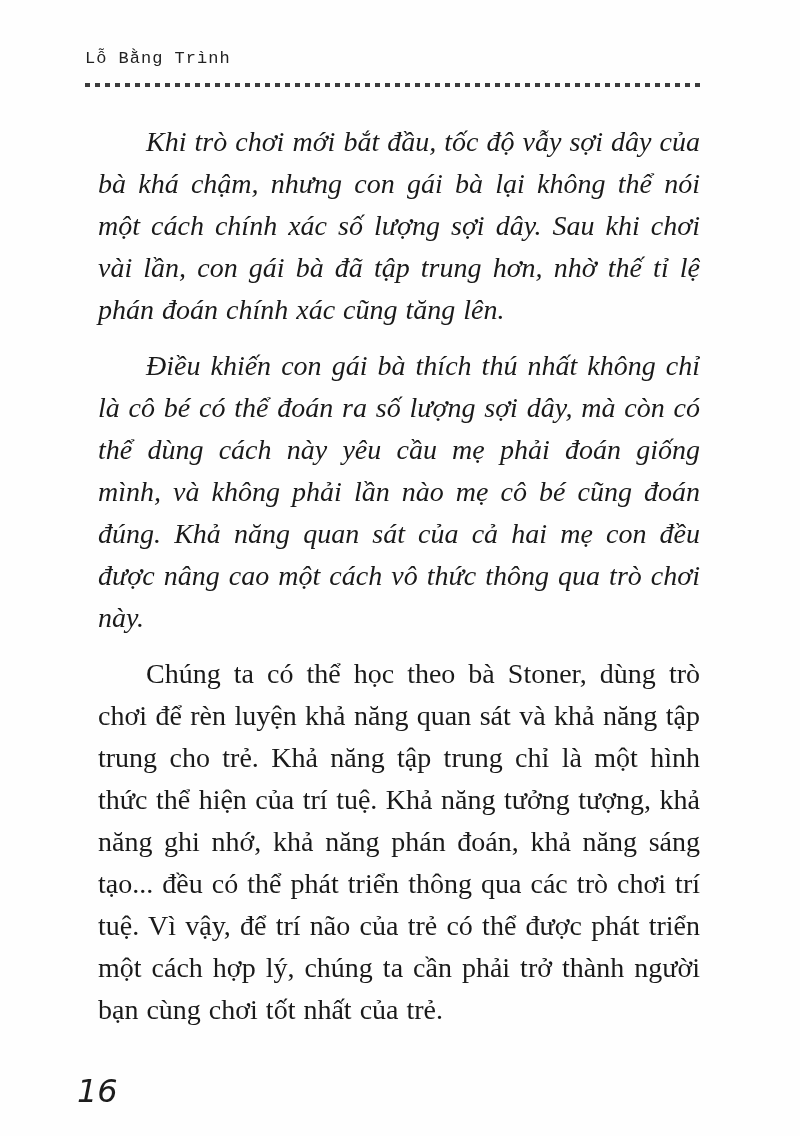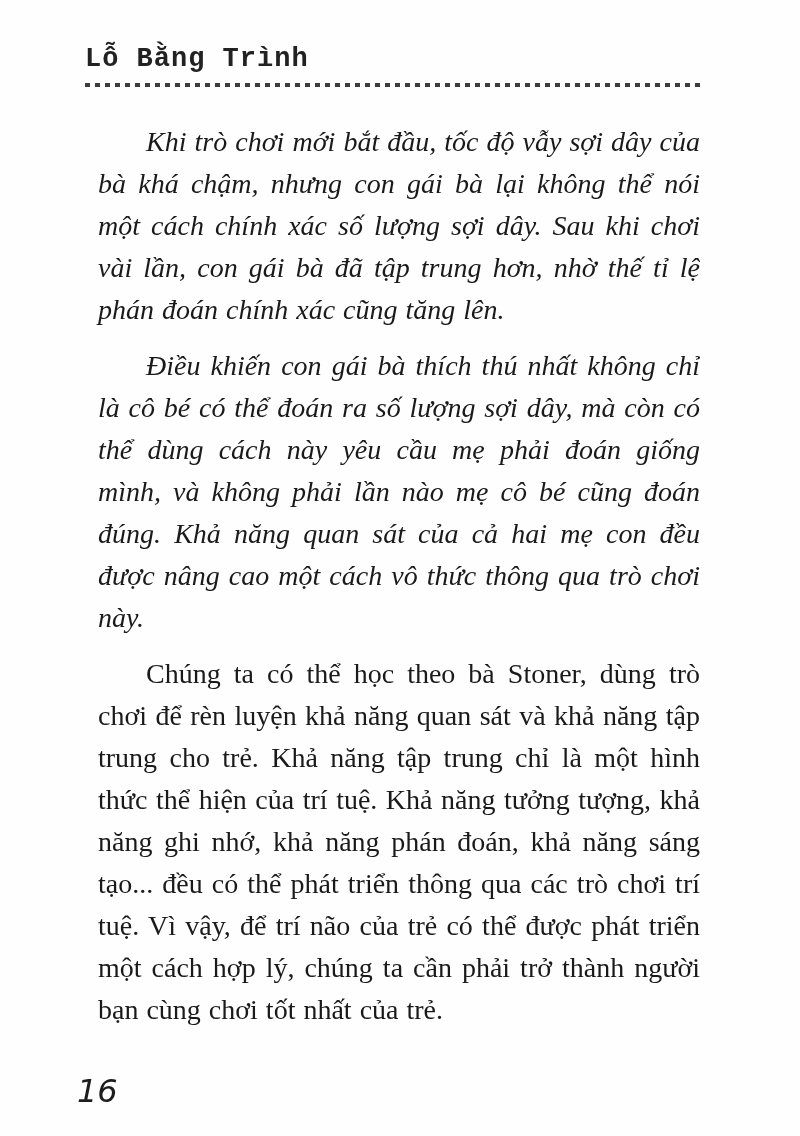--- a/index.html
+++ b/index.html
@@ -21,22 +21,22 @@
     background: #fefefe;
   }
   .running-header {
     position: absolute;
     left: 85px;
     top: 44px;
     width: 615px;
   }
   .running-header .author {
     font-family: "Liberation Mono", "DejaVu Sans Mono", monospace;
-    font-size: 27px;
-    font-weight: bold;
+    font-size: 17px;
+    font-weight: normal;
     letter-spacing: 1px;
     color: #222222;
     line-height: 30px;
     white-space: nowrap;
   }
   .header-divider {
     margin-top: 9px;
     height: 4px;
     background: repeating-linear-gradient(
       90deg,

